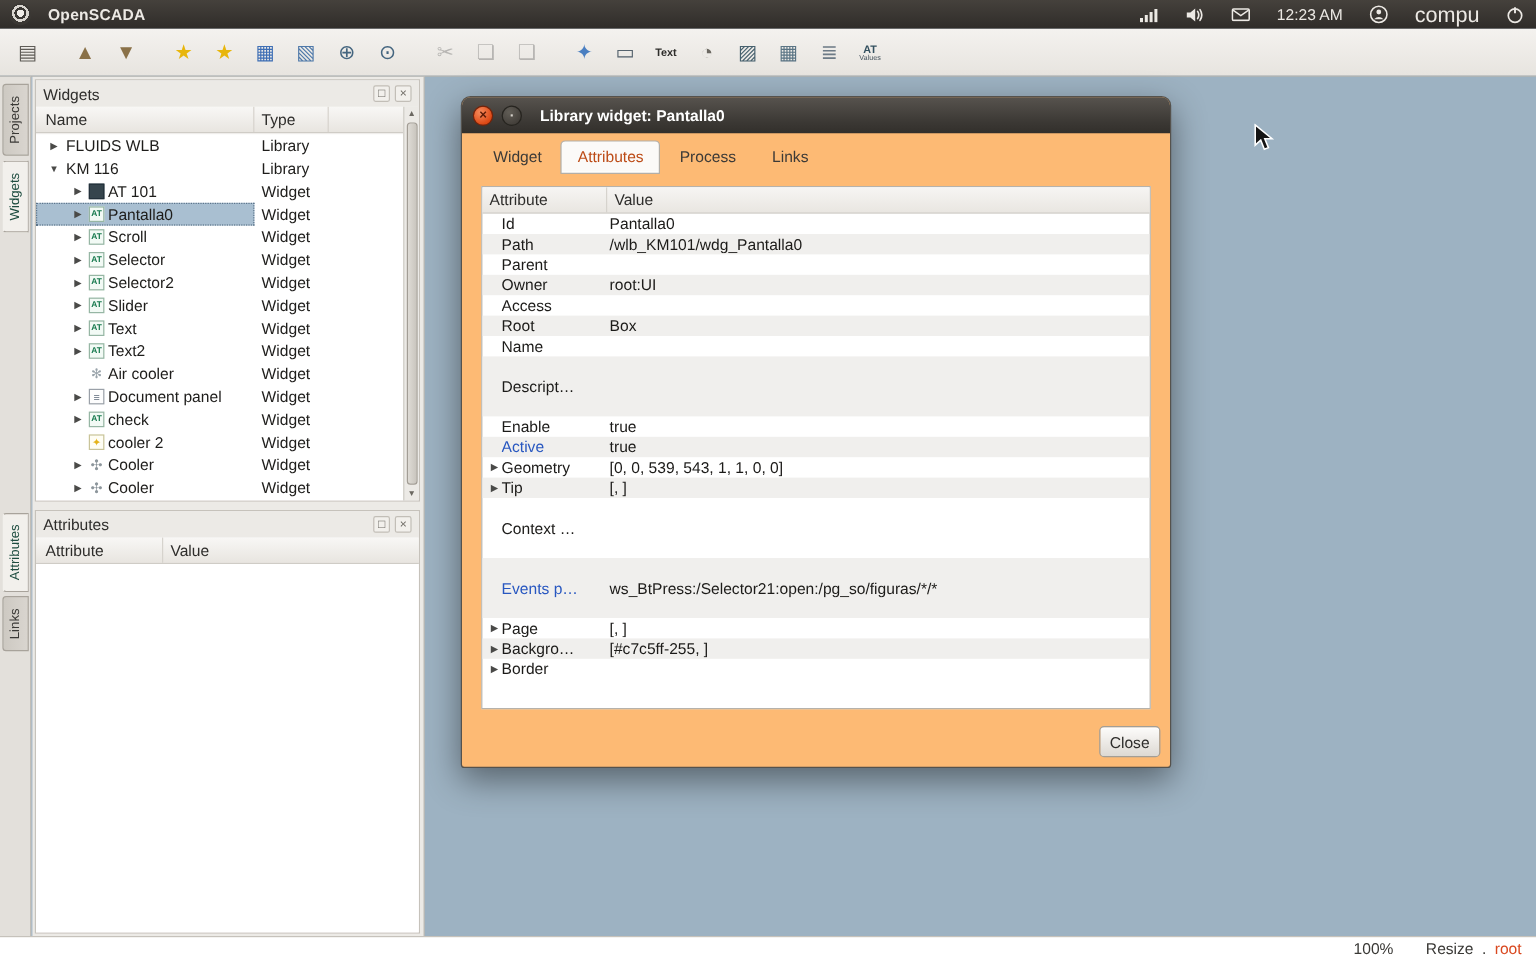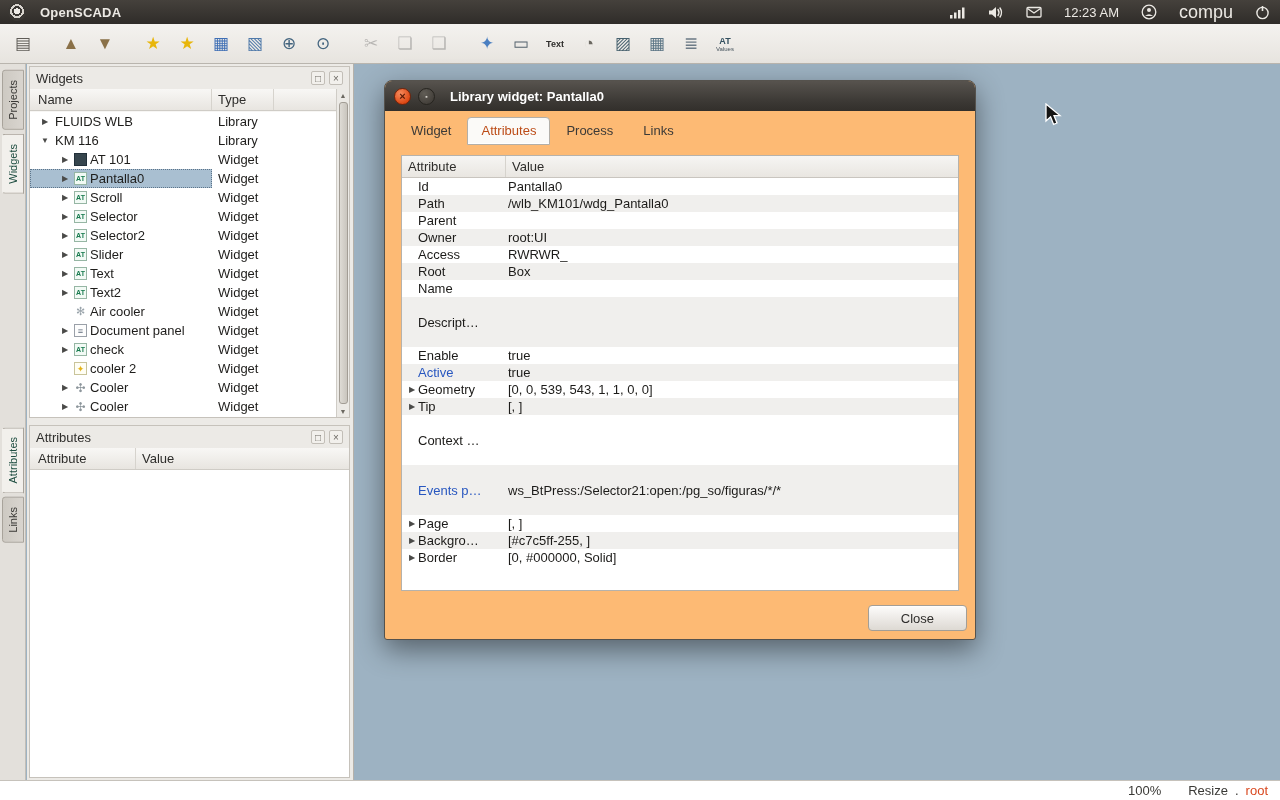--- a/index.html
+++ b/index.html
@@ -112,21 +112,21 @@
   .h-attr { flex:0 0 104px; padding:3px 0 0 6px; border-right:1px solid #d6d3cd; }
   .h-val { flex:1; padding:3px 0 0 6px; }
   .arow { display:flex; align-items:center; min-height:17px; font-size:13px; color:#1c1b19; }
   .arow.odd { background:#f0efed; }
   .arow.tall { min-height:50px; }
   .agut { flex:0 0 16px; padding-left:7px; font-size:8px; color:#4a4a48; }
   .aname { flex:0 0 86px; overflow:hidden; white-space:nowrap; }
   .aname.link { color:#2857c0; }
   .avalue { flex:1; padding-left:4px; overflow:hidden; white-space:nowrap; }
 
-  .dlg-close { position:absolute; right:8px; bottom:8px; height:26px; padding:0 32px; font-size:13px; color:#2e2d2b;
+  .dlg-close { position:absolute; right:8px; bottom:8px; height:26px; padding:0 8px; font-size:13px; color:#2e2d2b;
     font-family:"Liberation Sans", sans-serif;
     background:linear-gradient(180deg,#fdfcfb,#ddd9d3); border:1px solid #a39e96; border-radius:4px; box-shadow:0 1px 0 rgba(255,255,255,.7) inset;text-align:center; }
 
   
   .status-bar { position:absolute; left:0; bottom:0; width:1280px; height:20px; background:#ffffff; border-top:1px solid #c6c2bb;
     display:flex; align-items:center; justify-content:flex-end; gap:7px; padding:0 12px; font-size:13px; color:#3a3936; }
   .st-zoom { margin-right:20px; }
   .st-user { color:#d9481f; }
 
   .cursor { position:absolute; left:1045px; top:103px; z-index:50; }
@@ -451,21 +451,20 @@
             <span class="aname">Parent</span>
           </div>
           <div class="arow odd">
             <span class="agut"></span>
             <span class="aname">Owner</span>
             <span class="avalue">root:UI</span>
           </div>
           <div class="arow">
             <span class="agut"></span>
             <span class="aname">Access</span>
-            <span class="avalue">RWRWR_</span>
           </div>
           <div class="arow odd">
             <span class="agut"></span>
             <span class="aname">Root</span>
             <span class="avalue">Box</span>
           </div>
           <div class="arow">
             <span class="agut"></span>
             <span class="aname">Name</span>
             <span class="avalue"></span>
@@ -511,21 +510,20 @@
             <span class="avalue">[, ]</span>
           </div>
           <div class="arow odd">
             <span class="agut">▶</span>
             <span class="aname">Backgro…</span>
             <span class="avalue">[#c7c5ff-255, ]</span>
           </div>
           <div class="arow">
             <span class="agut">▶</span>
             <span class="aname">Border</span>
-            <span class="avalue">[0, #000000, Solid]</span>
           </div>
         </div>
     </div>
     <button class="dlg-close">Close</button>
   </div>
 
   <div class="status-bar">
     <span class="st-zoom">100%</span>
     <span class="st-mode">Resize</span>
     <span class="st-sep">.</span>

